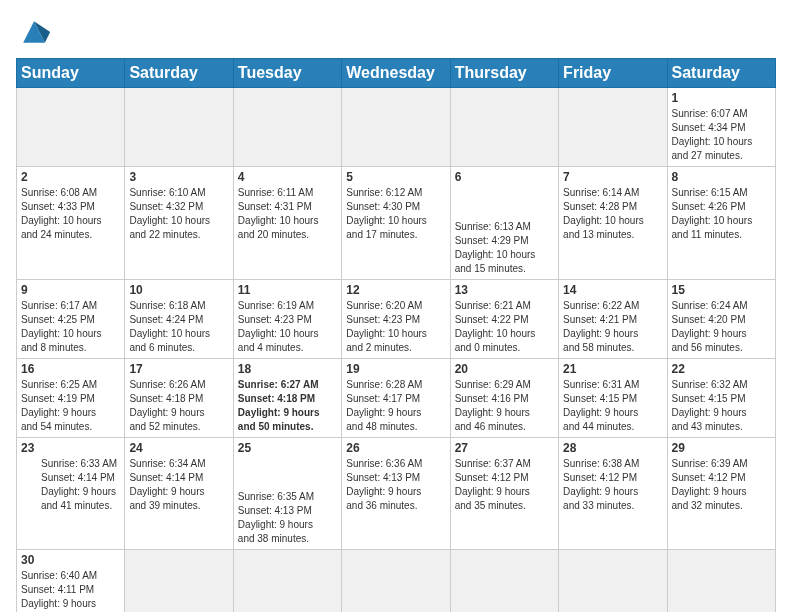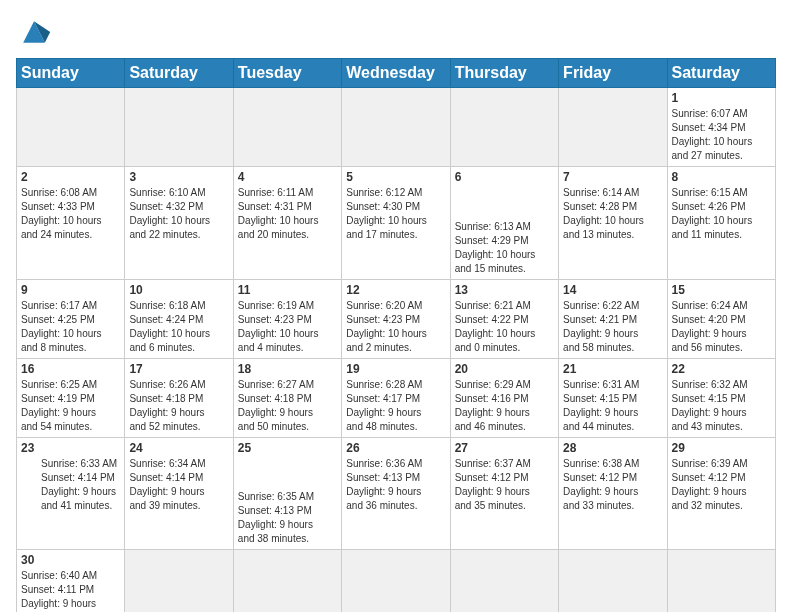--- a/index.html
+++ b/index.html
@@ -264,21 +264,21 @@
           </td>
           <td>
             <span class="day-number">17</span>
             <div class="day-info" style="white-space: pre-line;">Sunrise: 6:26 AM
 Sunset: 4:18 PM
 Daylight: 9 hours
 and 52 minutes.</div>
           </td>
           <td>
             <span class="day-number">18</span>
-            <div class="day-info" style="white-space: pre-line;">Sunrise: 6:27 AM
+            <div class="day-info" style="white-space: pre-line; font-weight: bold;">Sunrise: 6:27 AM
 Sunset: 4:18 PM
 Daylight: 9 hours
 and 50 minutes.</div>
           </td>
           <td>
             <span class="day-number">19</span>
             <div class="day-info" style="white-space: pre-line;">Sunrise: 6:28 AM
 Sunset: 4:17 PM
 Daylight: 9 hours
 and 48 minutes.</div>

